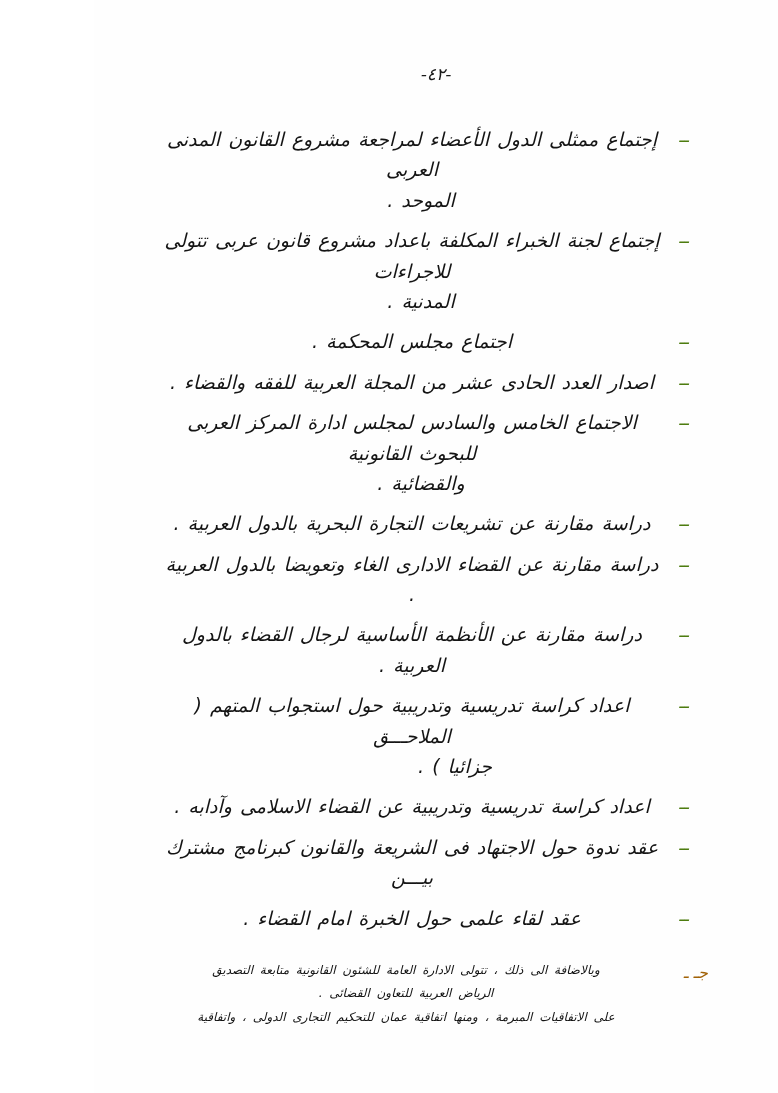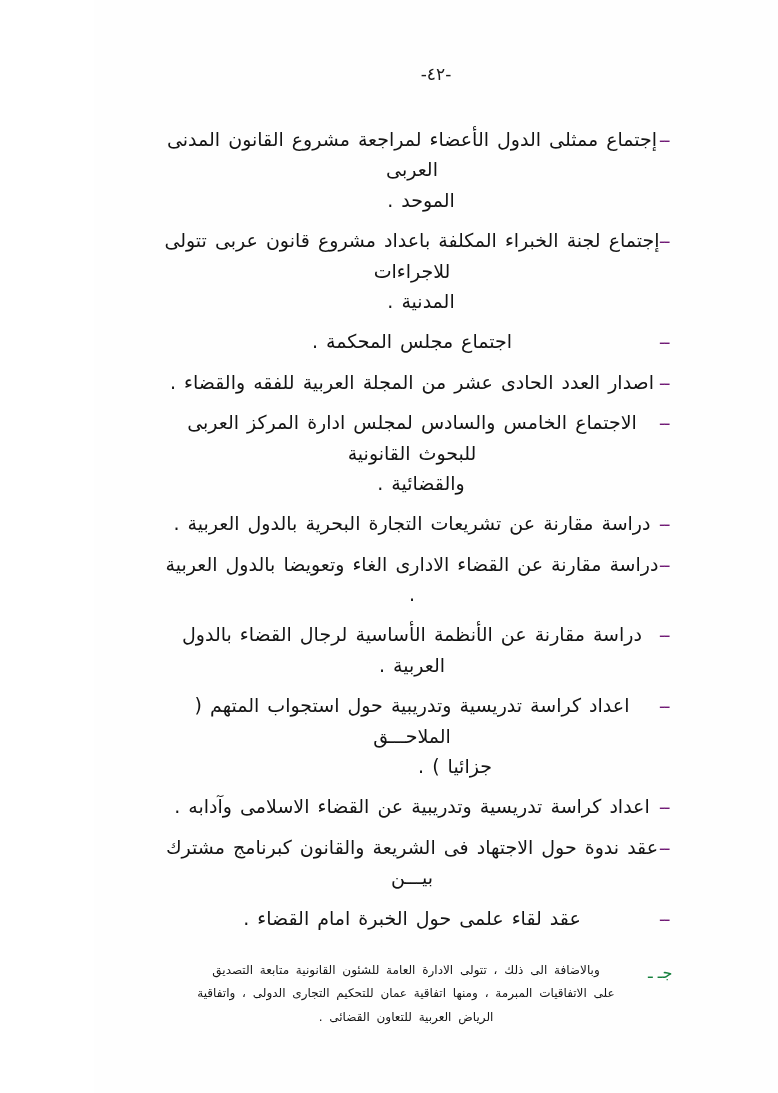--- a/index.html
+++ b/index.html
@@ -13,20 +13,21 @@
     position: relative;
     font-family: "DejaVu Sans", sans-serif;
     color: #111111;
     overflow: hidden;
   }
   .page {
     position: relative;
     width: 684px;
     height: 1093px;
     background: #fefefe;
+    font-style: italic;
   }
   .page-number {
     position: absolute;
     top: 64px;
     left: 0;
     right: 0;
     text-align: center;
     font-size: 17px;
     letter-spacing: 1px;
     color: #1a1a1a;
@@ -40,47 +41,47 @@
     direction: rtl;
   }
   .item {
     display: flex;
     flex-direction: row;
     align-items: flex-start;
     margin-bottom: 10px;
   }
   .dash {
     flex: 0 0 48px;
-    text-align: left;
+    text-align: center;
     font-size: 16px;
     line-height: 1.55;
-    color: #701a75;
+    color: #4d7c0f;
     padding-top: 1px;
   }
   .item-text {
     flex: 1 1 auto;
     font-size: 19px;
     line-height: 1.6;
     color: #141414;
     text-align: center;
     letter-spacing: 0.2px;
     word-spacing: 2px;
   }
   .para {
     display: flex;
     flex-direction: row;
     align-items: flex-start;
     margin-top: 26px;
   }
   .para .marker {
     flex: 0 0 60px;
-    text-align: left;
+    text-align: right;
     font-size: 16px;
     line-height: 1.7;
-    color: #15803d;
+    color: #a16207;
   }
   .para-text {
     flex: 1 1 auto;
     font-size: 12px;
     line-height: 1.95;
     text-align: center;
     color: #141414;
     letter-spacing: 0.2px;
     word-spacing: 3px;
   }
@@ -184,19 +185,19 @@
       <div class="dash">ــ</div>
       <div class="item-text">
         <span class="line">عقد لقاء علمى حول الخبرة امام القضاء .</span>
       </div>
     </div>
 
     <div class="para">
       <div class="marker">جـ ـ</div>
       <div class="para-text">
         <span class="line">وبالاضافة الى ذلك ،  تتولى الادارة العامة للشئون القانونية متابعة التصديق</span>
+        <span class="line">الرياض العربية للتعاون القضائى .</span>
         <span class="line">على الاتفاقيات المبرمة ،  ومنها اتفاقية عمان للتحكيم التجارى الدولى ، واتفاقية</span>
-        <span class="line">الرياض العربية للتعاون القضائى .</span>
       </div>
     </div>
 
   </div>
 </div>
 
 </body></html>

